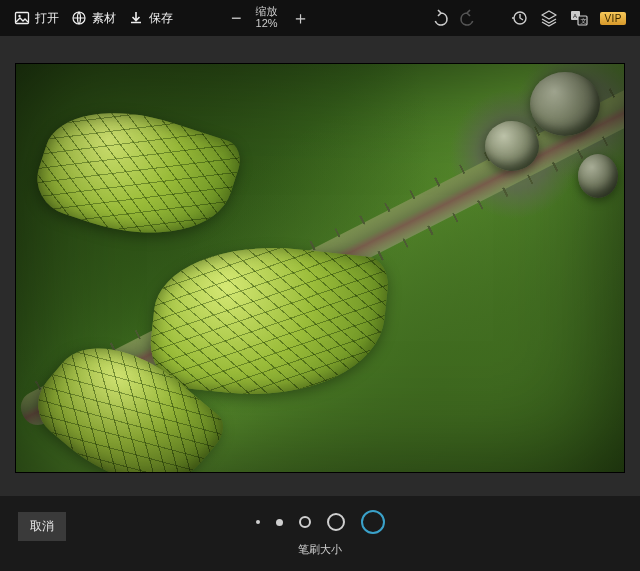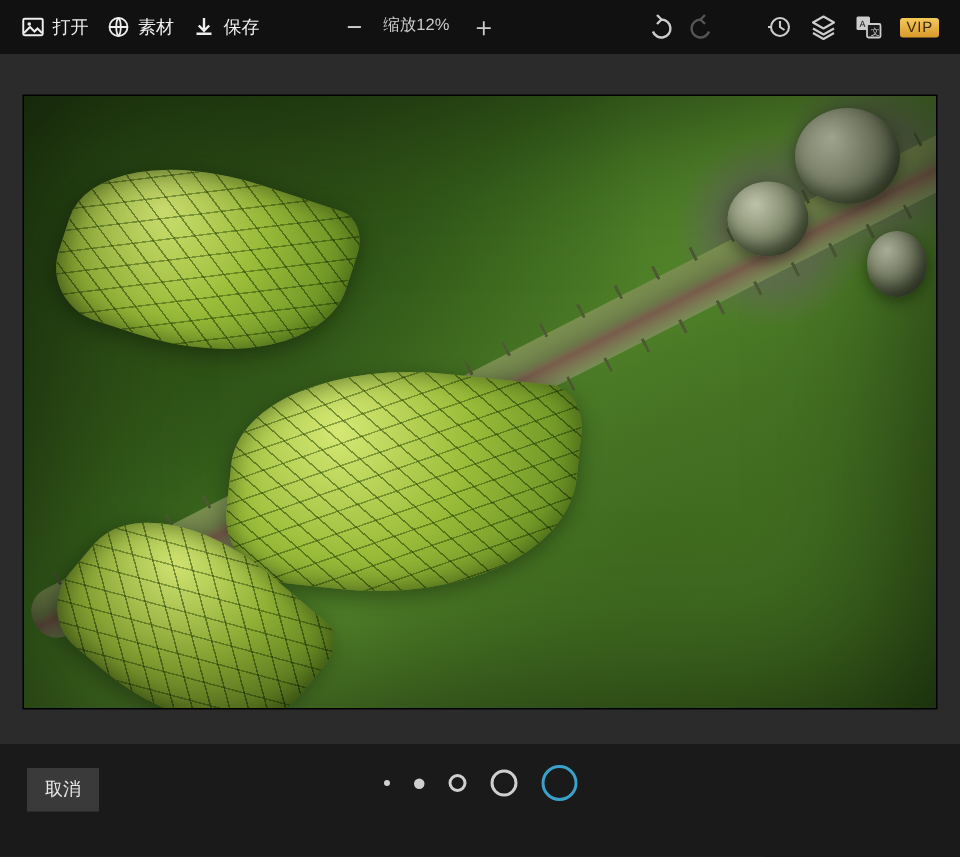--- a/index.html
+++ b/index.html
@@ -2,21 +2,21 @@
 <html><head>
 <meta charset="utf-8">
 <style>
   html,body{margin:0;padding:0;width:640px;height:571px;background:#1e1e1e;font-family:"Microsoft YaHei",Arial,sans-serif;color:#ddd;overflow:hidden;font-size:12px}
   .topbar{height:36px;background:#111;display:flex;align-items:center;padding:0 8px;gap:0}
   .tb-btn{display:flex;align-items:center;gap:5px;padding:4px 6px;cursor:pointer;color:#eee}
   .tb-btn .ic{display:inline-flex;width:16px;height:16px;align-items:center;justify-content:center}
   .tb-btn span.lbl{font-size:12px}
   .spacer-sm{width:48px}
   .zoom-group{display:flex;align-items:center;gap:10px}
-  .zoom-center{display:flex;flex-direction:row;align-items:center;line-height:1.05;font-size:11px;color:#ccc}
+  .zoom-center{display:flex;flex-direction:column;align-items:center;line-height:1.05;font-size:11px;color:#ccc}
   .zoom-sign{font-size:18px;color:#ccc;cursor:pointer;padding:0 4px;user-select:none}
   .flex-grow{flex:1}
   .right-icons{display:flex;align-items:center;gap:12px;padding-right:6px}
   .ic-btn{width:18px;height:18px;display:inline-flex;align-items:center;justify-content:center;cursor:pointer;color:#ccc}
   .ic-btn.dis{color:#555;cursor:default}
   .vip{background:linear-gradient(#f6c85a,#d89a2b);color:#3a2a00;font-weight:normal;font-size:10px;padding:1px 4px;border-radius:2px;letter-spacing:0.5px}
   .canvas-area{position:relative;width:640px;height:460px;background:#2b2b2b;display:flex;align-items:center;justify-content:center}
   .canvas-frame{position:relative;width:608px;height:408px;margin-top:4px;box-shadow:0 0 0 1px #000}
   
   .photo{position:absolute;inset:0;background:
@@ -177,13 +177,14 @@
   <div class="cancel-btn">取消</div>
 
   <div class="brush-row">
     <div class="dot d1"></div>
     <div class="dot d2"></div>
     <div class="ring r1"></div>
     <div class="ring r2"></div>
     <div class="ring r3"></div>
   </div>
 
+  <div class="brush-label">笔刷大小</div>
 </div>
 
 </body></html>

